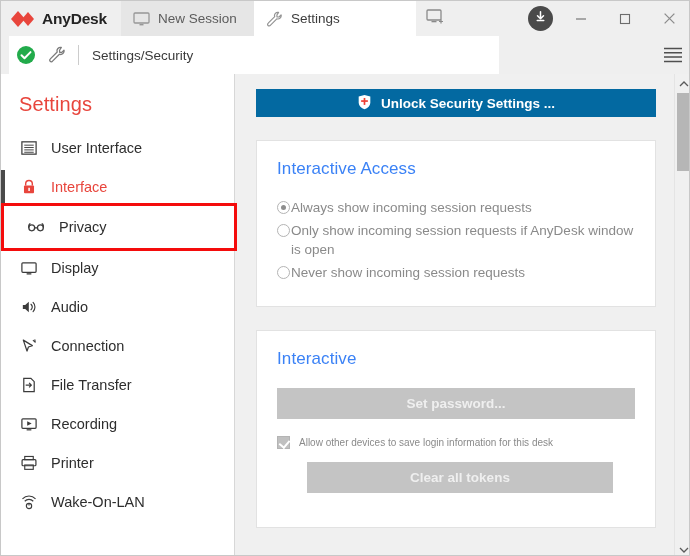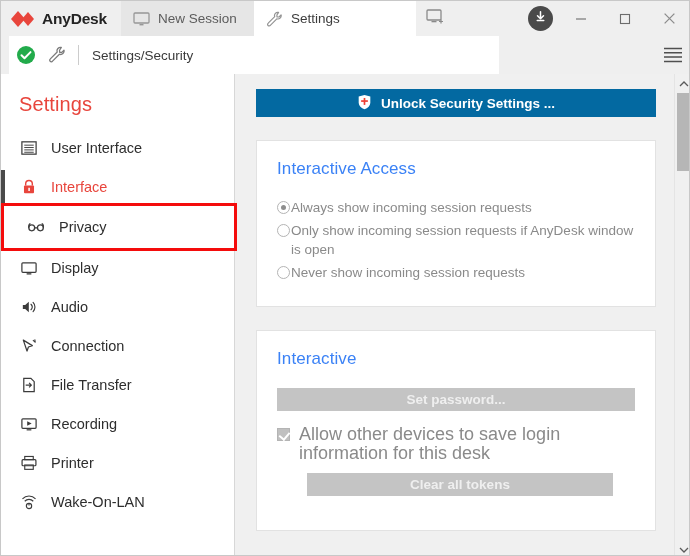--- a/index.html
+++ b/index.html
@@ -252,39 +252,39 @@
     width: 5px; height: 5px;
     border-radius: 50%;
     background: #8e8e8e;
   }
   .radio-label { max-width: 352px; }
 
   .grey-btn {
     background: #c4c4c4;
     color: #efefef;
     border: none;
-    height: 23px;
+    height: 31px;
     font-size: 13.5px;
     font-weight: bold;
     font-family: "Liberation Sans", sans-serif;
     display: flex;
     align-items: center;
     justify-content: center;
     width: 100%;
   }
   .grey-btn.indented {
     width: 306px;
     margin-left: 30px;
   }
 
   .check-row {
     display: flex;
     align-items: flex-start;
     gap: 9px;
-    font-size: 18px;
+    font-size: 10px;
     color: #8a8a8a;
     line-height: 19px;
   }
   .checkbox {
     width: 13px; height: 13px;
     border: 1px solid #b4b4b4;
     background: #fff;
     flex: 0 0 auto;
     margin-top: 3px;
     position: relative;

